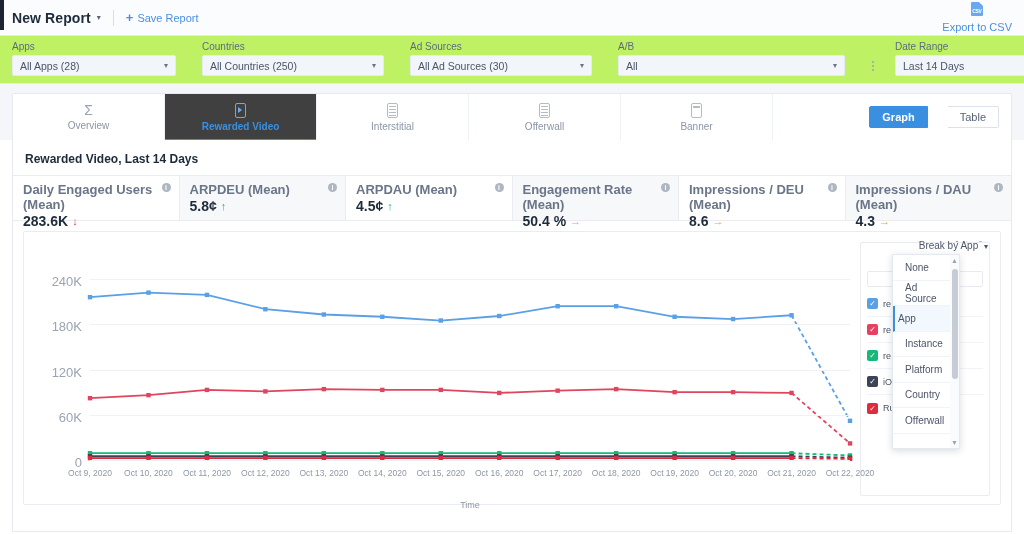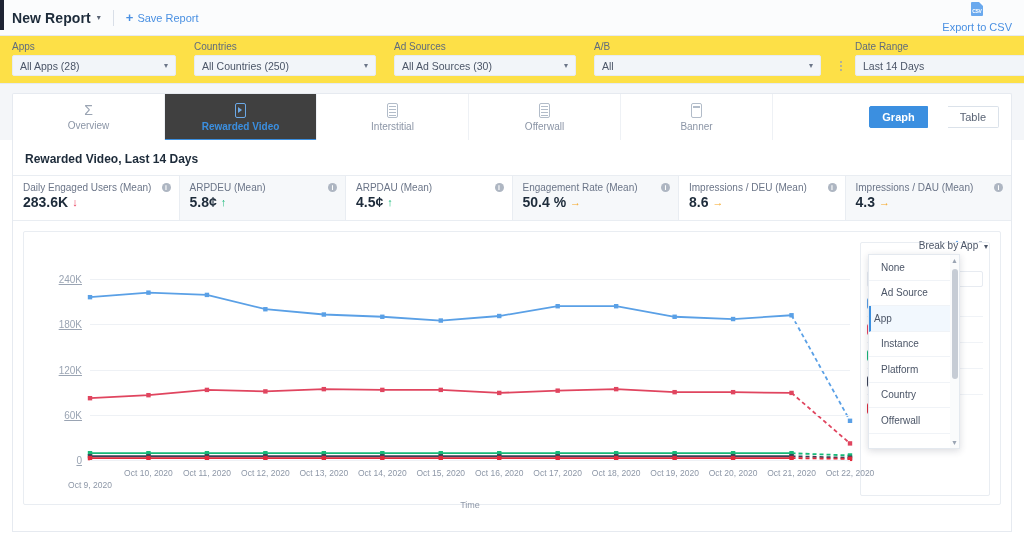--- a/index.html
+++ b/index.html
@@ -24,22 +24,22 @@
   .save-report { color:#4a90e2; font-size:11px; display:flex; align-items:center; gap:4px; cursor:pointer;}
   .plus { color:#4a90e2; font-size:13px; font-weight:600; line-height:1;}
   .topbar-right { margin-left:auto; display:flex; align-items:center; gap:5px; color:#4a90e2; font-size:11px; cursor:pointer;flex-direction:column;}
   .csv-ico { width:12px; height:14px; position:relative; display:inline-block; }
   .csv-ico .pg { position:absolute; inset:0; background:#6aa9ee; border-radius:1px; }
   .csv-ico .fold { position:absolute; right:0; top:0; border-left:4px solid transparent; border-top:4px solid #ffffff;}
   .csv-ico .txt { position:absolute; left:1px; bottom:2px; font-size:5px; color:#fff; font-weight:bold; letter-spacing:-.3px;}
 
   
   .filters {
-    height: 48px; background:#fde047; border-bottom:1px solid #e6eaf0;
-    display:flex; align-items:flex-start; padding: 5px 12px 7px 12px; gap:8px;
+    height: 48px; background:#bef264; border-bottom:1px solid #e6eaf0;
+    display:flex; align-items:flex-start; padding: 5px 12px 7px 12px; gap:16px;
   }
   .filter { display:flex; flex-direction:column; padding-right:10px; }
   .filter-label { font-size:10px; color:#5f6b7d; margin-bottom:3px; }
   .select {
     height:21px; background:#f2f5f9; border:1px solid #e7ebf1; border-radius:2px;
     display:flex; align-items:center; padding:0 7px; font-size:10.5px; color:#4b5567;
     cursor:pointer; position:relative;
   }
   .select .sel-caret { margin-left:auto; font-size:8px; color:#6b7588; }
   .f-apps { width:164px; }
@@ -79,60 +79,60 @@
 
   
   .panel { background:#ffffff; border:1px solid #e6eaf0; border-top:none; margin:0 12px; height:392px; position:relative; }
   .panel-title { font-size:12px; font-weight:bold; color:#1d2b3a; padding:12px 0 9px 12px; }
 
   
   .kpis { display:flex; border-top:1px solid #e9edf2; border-bottom:1px solid #e9edf2; height:46px; }
   .kpi { flex:1; padding:6px 9px 0 10px; border-right:1px solid #e9edf2; position:relative; }
   .kpi:last-child { border-right:none; }
   .kpi.shaded { background:#f6f8fa; }
-  .kpi-label { font-size:10px; color:#6b7588; }
+  .kpi-label { font-size:13px; color:#6b7588;font-weight:bold; }
   .kpi-val { font-size:14px; font-weight:bold; color:#1d2b3a; margin-top:1px; display:flex; align-items:center; gap:4px;}
   .kpi-arrow { font-size:11px; font-weight:bold; }
   .info-i {
     position:absolute; right:8px; top:7px; width:9px; height:9px; border-radius:50%;
     background:#aeb6c2; color:#fff; font-size:7px; line-height:9px; text-align:center; font-weight:bold; cursor:pointer;
   }
 
   
   .chartcard { margin:10px; height:274px; border:1px solid #e9edf2; border-radius:2px; position:relative; background:#fff;}
   .chart-icons { position:absolute; right:12px; top:8px; display:flex; align-items:center; gap:7px; }
   .ci { width:14px; height:12px; cursor:pointer; position:relative;}
   .ci .b { position:absolute; bottom:0; width:3px; background:#b8c1cd; }
   .ci.bars .b:nth-child(1){left:0; height:7px;} .ci.bars .b:nth-child(2){left:4.5px;height:11px;} .ci.bars .b:nth-child(3){left:9px;height:5px;}
   .ci-sep { width:1px; height:11px; background:#dfe4ea; }
   .ci.line svg { display:block; }
 
   .plot { position:absolute; left:0; top:22px; width:844px; height:228px; }
-  .ylabel { position:absolute; font-size:10px; color:#9aa4b3; text-align:right; width:40px;text-decoration:underline; }
+  .ylabel { position:absolute; font-size:13px; color:#9aa4b3; text-align:right; width:40px; }
   .gridline { position:absolute; left:66px; right:12px; height:1px; background:#eef1f5; }
   .xlabels { position:absolute; left:0; right:0; top:214px; height:16px; }
   .xlab { position:absolute; font-size:8.5px; color:#8d97a7; transform:translateX(-50%); white-space:nowrap;}
   .timelabel-wrap { position:absolute; left:66px; width:760px; top:246px; text-align:center; font-size:9px; color:#8d97a7;}
 
   
   .legendbox {
     position:absolute; right:10px; top:10px; width:130px; height:254px;
     border:1px solid #e9edf2; border-radius:2px; background:#fff; padding:28px 6px 0 6px;
   }
   .legend-search { height:16px; border:1px solid #e7ebf1; border-radius:2px; background:#fff; margin-bottom:4px;}
   .leg-item { display:flex; align-items:center; gap:5px; height:26px; border-bottom:1px solid #f0f3f7; font-size:9px; color:#4b5567;}
   .leg-item:last-child { border-bottom:none; }
   .cbx { width:11px; height:11px; border-radius:2px; flex:none; color:#fff; font-size:8px; line-height:11px; text-align:center;}
   .leg-txt { overflow:hidden; white-space:nowrap; text-overflow:ellipsis; }
 
   
   .breakby { position:absolute; right:12px; top:8px; font-size:10px; color:#4b5567; cursor:pointer; z-index:6;}
   .breakby .bcaret { font-size:8px; margin-left:3px; }
   .ddmenu {
-    position:absolute; right:40px; top:22px; width:92px; height:195px; background:#fff;
+    position:absolute; right:40px; top:22px; width:68px; height:195px; background:#fff;
     border:1px solid #e4e9ef; box-shadow:0 2px 7px rgba(30,40,60,.16); z-index:7; overflow:hidden;
   }
   .ddlist { position:absolute; inset:0; padding-right:9px;}
   .ddopt { height:25.5px; display:flex; align-items:center; padding-left:12px; font-size:10px; color:#4b5567;
            border-bottom:1px solid #f0f3f7; background:#fff; cursor:pointer;}
   .ddopt.sel { background:#f2f8fe; border-left:2px solid #3b8fe0; padding-left:3px; }
   .ddscroll { position:absolute; right:0; top:0; bottom:0; width:9px; background:#fafbfc; }
   .ddthumb { position:absolute; right:1.5px; top:14px; width:6px; height:110px; background:#c6ccd5; border-radius:3px; }
   .ddarrow { position:absolute; right:1px; font-size:7px; color:#9aa4b3; width:7px; text-align:center;}
   .dda-up{ top:2px;} .dda-dn{ bottom:2px;}
@@ -434,21 +434,21 @@
           <div class="ylabel" style="left: 18px; top: 155.769px;">60K</div>
           <div class="gridline" style="top: 160.769px; left: 66px; width: 760px;"></div>
           <div class="ylabel" style="left: 18px; top: 110.538px;">120K</div>
           <div class="gridline" style="top: 115.538px; left: 66px; width: 760px;"></div>
           <div class="ylabel" style="left: 18px; top: 65.3077px;">180K</div>
           <div class="gridline" style="top: 70.3077px; left: 66px; width: 760px;"></div>
           <div class="ylabel" style="left: 18px; top: 20.0769px;">240K</div>
           <div class="gridline" style="top: 25.0769px; left: 66px; width: 760px;"></div>
         </div>
       <div class="xlabels" id="xlabels">
-          <span class="xlab" style="left: 66px; margin-top: 12px;">Oct 9, 2020</span>
+          <span class="xlab" style="left: 66px;">Oct 9, 2020</span>
           <span class="xlab" style="left: 124.462px;">Oct 10, 2020</span>
           <span class="xlab" style="left: 182.923px;">Oct 11, 2020</span>
           <span class="xlab" style="left: 241.385px;">Oct 12, 2020</span>
           <span class="xlab" style="left: 299.846px;">Oct 13, 2020</span>
           <span class="xlab" style="left: 358.308px;">Oct 14, 2020</span>
           <span class="xlab" style="left: 416.769px;">Oct 15, 2020</span>
           <span class="xlab" style="left: 475.231px;">Oct 16, 2020</span>
           <span class="xlab" style="left: 533.692px;">Oct 17, 2020</span>
           <span class="xlab" style="left: 592.154px;">Oct 18, 2020</span>
           <span class="xlab" style="left: 650.615px;">Oct 19, 2020</span>

